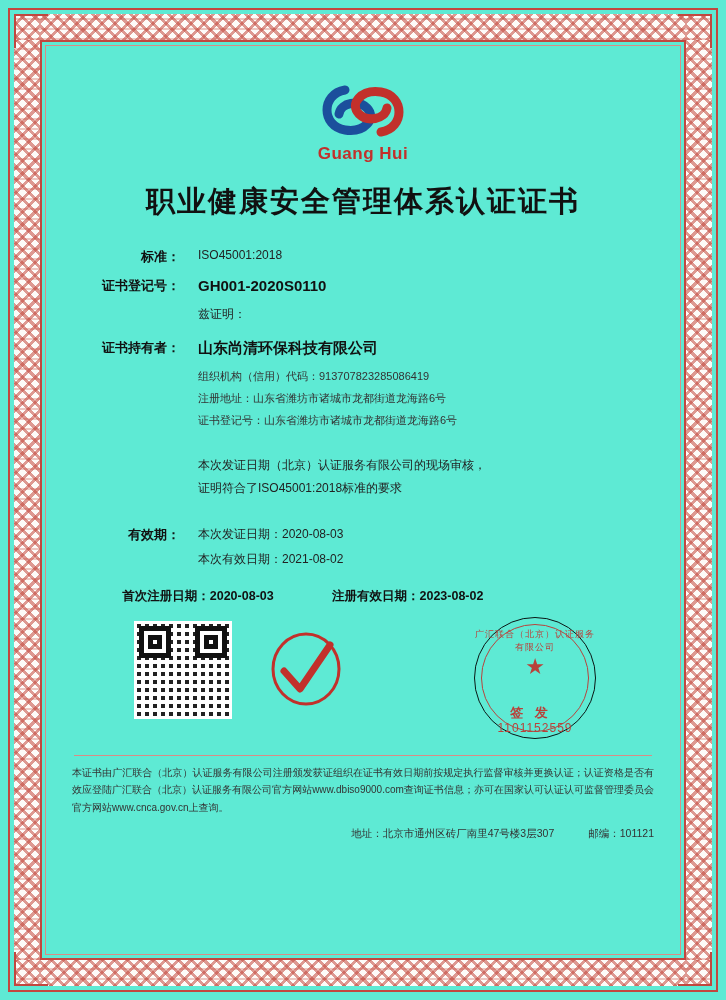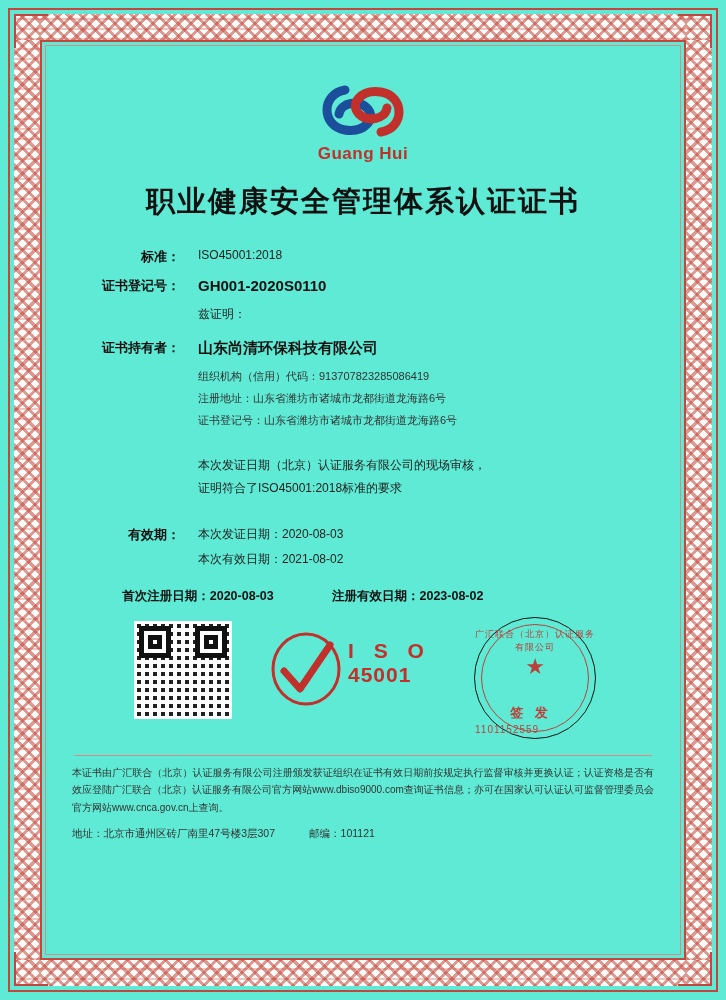--- a/index.html
+++ b/index.html
@@ -269,39 +269,40 @@
   .seal .seal-ring-text {
     position: absolute;
     left: 0; right: 0; top: 10px;
     text-align: center;
     font-size: 9px;
     letter-spacing: 1px;
   }
   .seal .seal-num {
     position: absolute;
     left: 0; right: 0; bottom: 3px;
-    font-size: 10px;
+    text-align: center;
+    font-size: 12px;
     letter-spacing: 1px;
   }
 
   
   .footer-sep {
     margin: 4px 18px 0 18px;
     border-top: 1px solid #d98d86;
   }
   .footer {
     margin: 8px 16px 0 16px;
     font-size: 10px;
     line-height: 1.75;
     color: #333;
     text-align: justify;
   }
   .footer .addr {
     margin-top: 8px;
-    text-align: left;
+    text-align: right;
     font-size: 10.5px;
   }
   .footer .addr .gap { display: inline-block; width: 34px; }
 </style>
 </head>
 <body>
 
 <div class="cert">
 
   <div class="border-outer"></div>
@@ -401,24 +402,20 @@
 
     <div class="badges">
 
       <div class="qr"></div>
 
       <div class="iso-badge">
         <svg class="iso-check" viewBox="0 0 76 76">
           <ellipse cx="38" cy="38" rx="33" ry="35" fill="none" stroke="#c2302b" stroke-width="3"></ellipse>
           <path d="M16 40 L32 58 L62 14" fill="none" stroke="#c2302b" stroke-width="7" stroke-linecap="round" stroke-linejoin="round"></path>
         </svg>
-        <div class="iso-text">
-          <div class="l1">I S O</div>
-          <div class="l2">45001</div>
-        </div>
       </div>
 
       <div class="seal">
         <div class="ring"></div>
         <div class="seal-ring-text">广汇联合（北京）认证服务有限公司</div>
         <div class="star">★</div>
         <div class="seal-sign">签 发</div>
         <div class="seal-num">1101152559</div>
       </div>
     </div>

